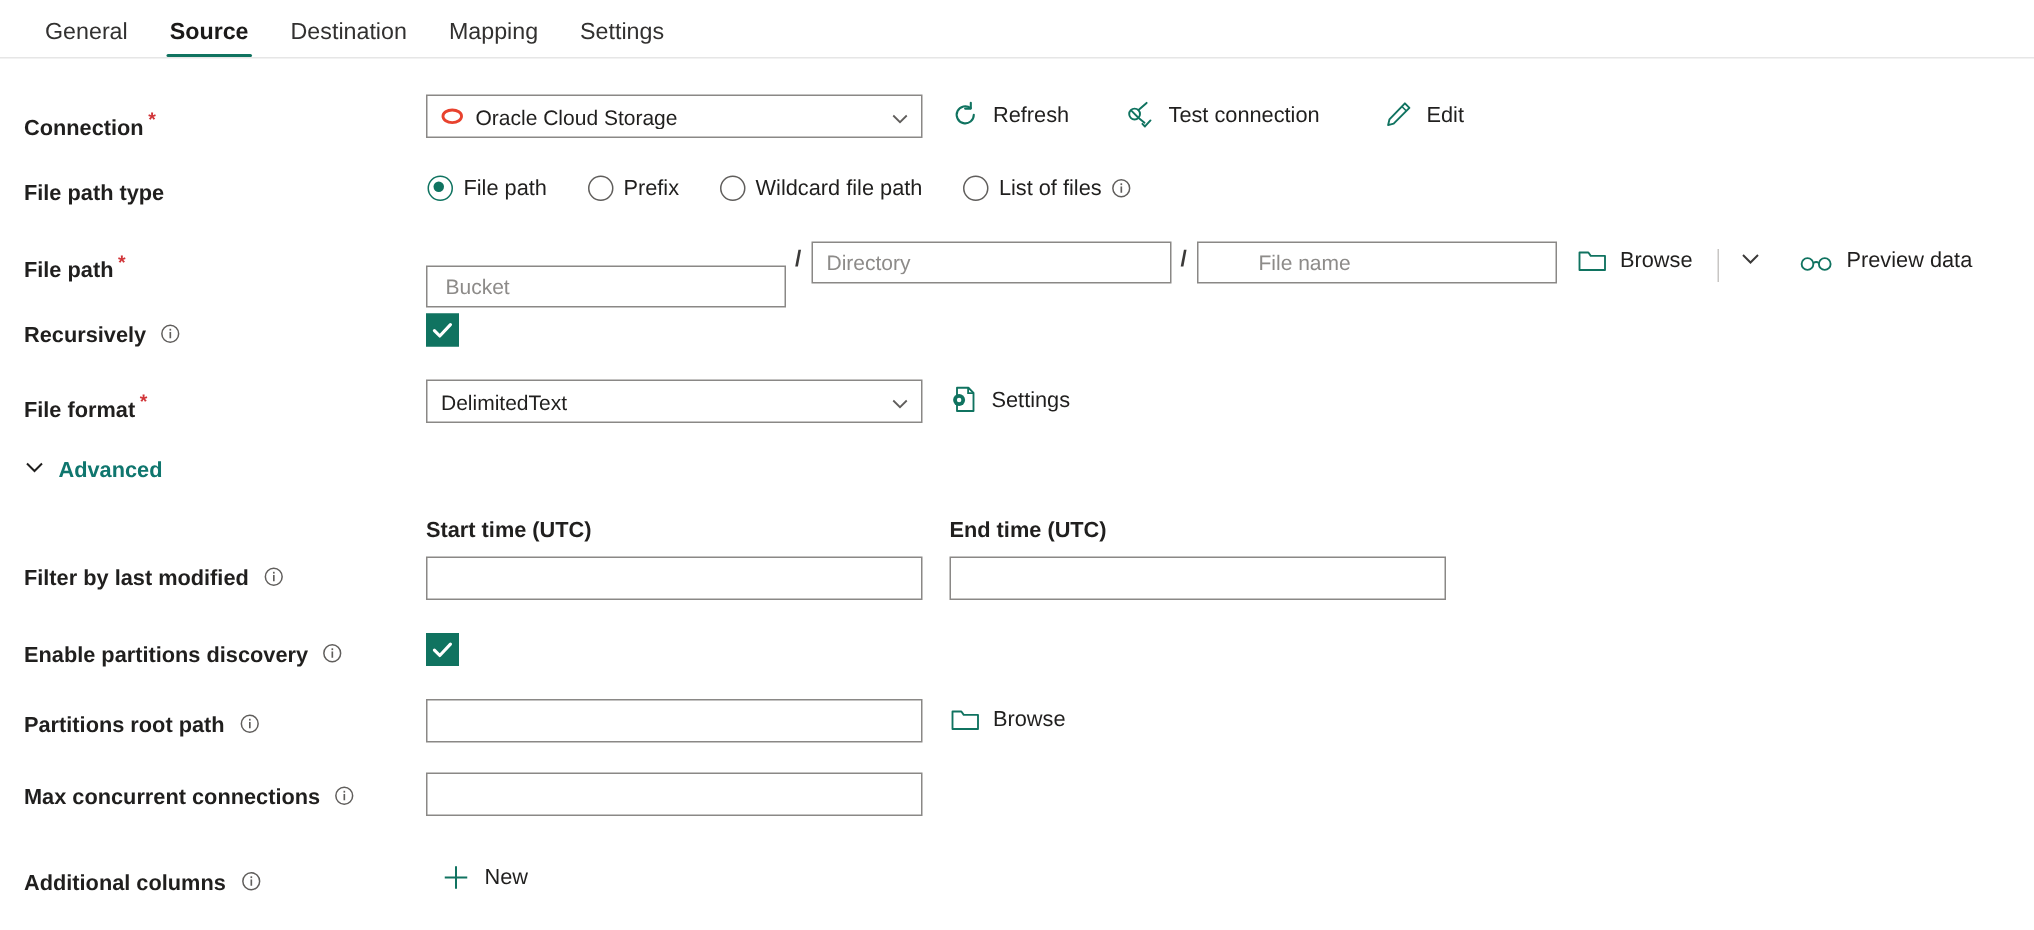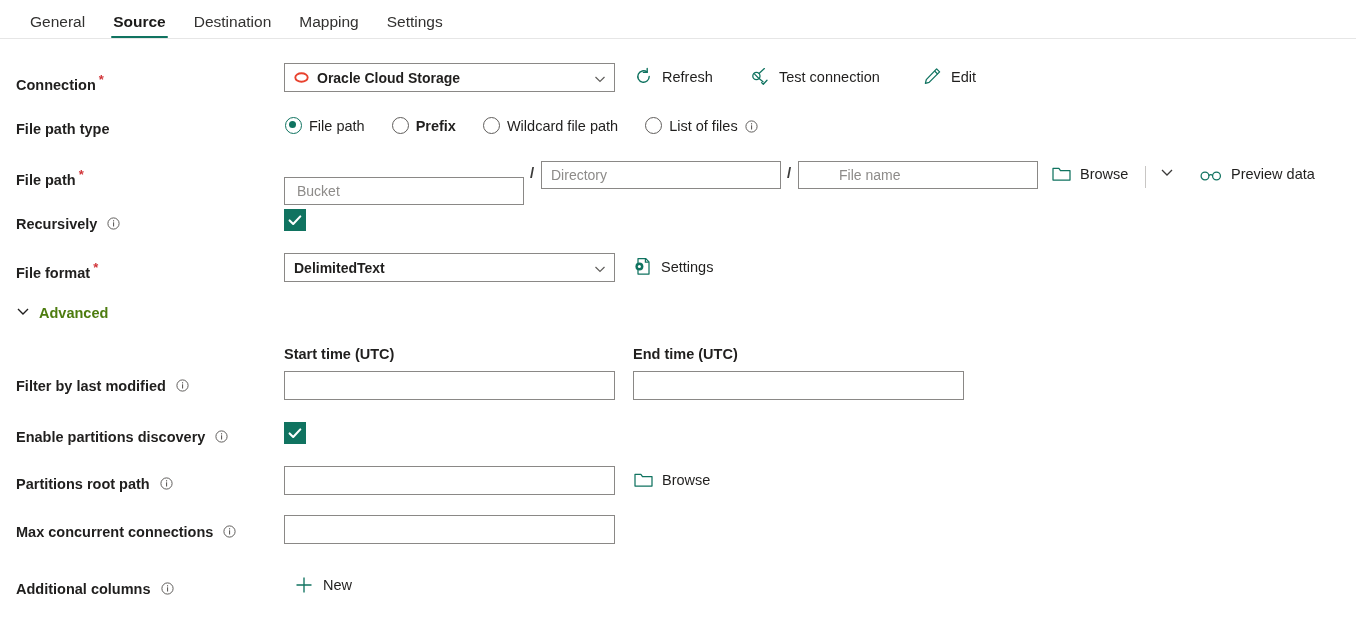--- a/index.html
+++ b/index.html
@@ -60,21 +60,21 @@
     font-family: "Liberation Sans", sans-serif;
     outline: none;
   }
   .fld::placeholder { color: #8d8b89; }
   .combo {
     position: absolute; height: 29px;
     border: 1px solid #8a8886; background: #fff;
     display: flex; align-items: center; padding: 0 8px 0 9px;
     font-size: 14px; cursor: pointer;
   }
-  .combo .txt { flex: 1; white-space: nowrap; overflow: hidden; font-weight: bold; }
+  .combo .txt { flex: 1; white-space: nowrap; overflow: hidden; }
   .chev { width: 12px; height: 12px; flex: none; margin-left: 6px; }
 
   
   .radios { position: absolute; display: flex; align-items: center; }
   .radio { display: flex; align-items: center; cursor: pointer; white-space: nowrap; }
   .rdot {
     width: 17px; height: 17px; border-radius: 50%;
     border: 1.6px solid #605e5c; background: #fff;
     position: relative; flex: none; margin-right: 7px;
   }
@@ -107,21 +107,21 @@
   .divider {
     position: absolute; width: 1px; background: #c8c6c4;
   }
   .sublabel {
     position: absolute; font-size: 14.5px; font-weight: bold; color: #201f1e;
     white-space: nowrap;
   }
   .adv {
     position: absolute; display: flex; align-items: center; cursor: pointer;
   }
-  .adv .at { font-size: 14.5px; font-weight: bold; margin-left: 9px; color: #4d7c0f; }
+  .adv .at { font-size: 14.5px; font-weight: bold; margin-left: 9px; color: #0f766e; }
 </style>
 </head>
 <body>
 
 <div class="page">
 
   <div class="tabbar">
     <div class="tab">General</div>
     <div class="tab active">Source</div>
     <div class="tab">Destination</div>
@@ -183,21 +183,21 @@
 
     <div class="label" style="top:81px;">
       <span>File path type</span>
     </div>
 
     <div class="radios" style="left:285px; top:78px;">
       <div class="radio sel" style="margin-right:27px;">
         <span class="rdot"></span>
         <span class="rlab">File path</span>
       </div>
-      <div class="radio" style="margin-right:27px;font-weight:bold;">
+      <div class="radio" style="margin-right:27px;">
         <span class="rdot"></span>
         <span class="rlab">Prefix</span>
       </div>
       <div class="radio" style="margin-right:27px;">
         <span class="rdot"></span>
         <span class="rlab">Wildcard file path</span>
       </div>
       <div class="radio">
         <span class="rdot"></span>
         <span class="rlab">List of files</span>

